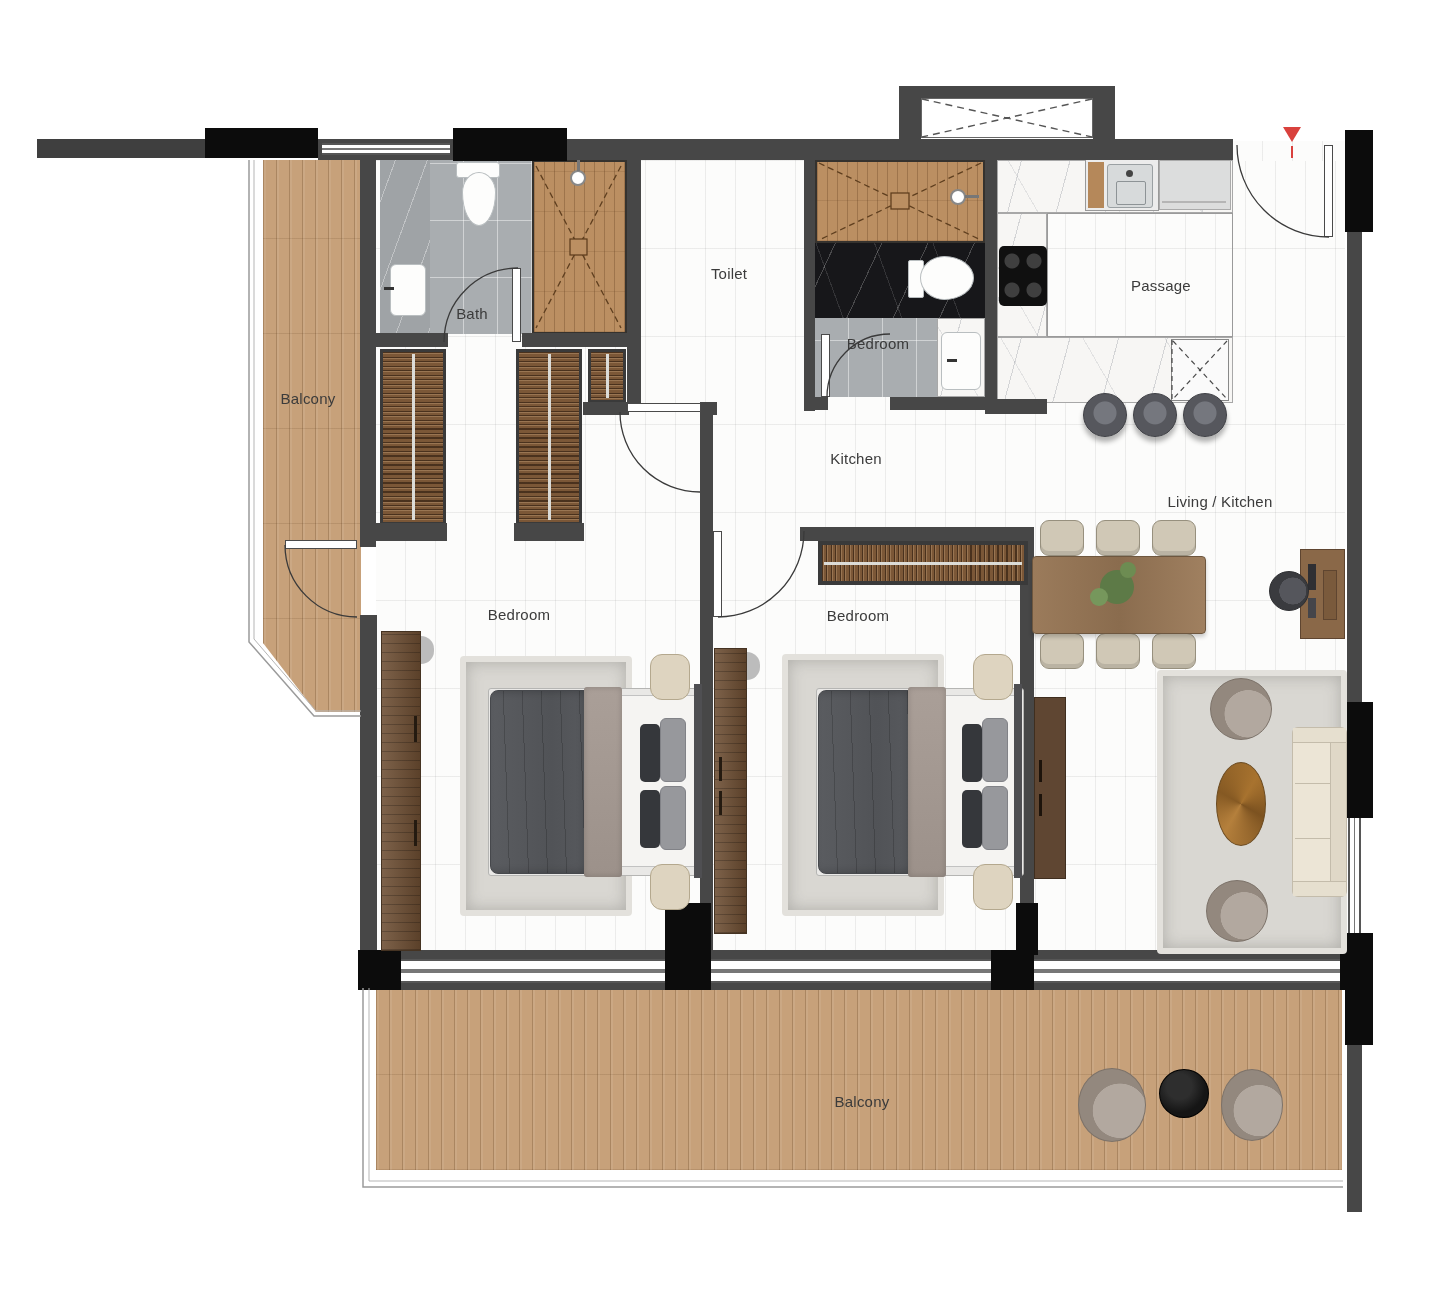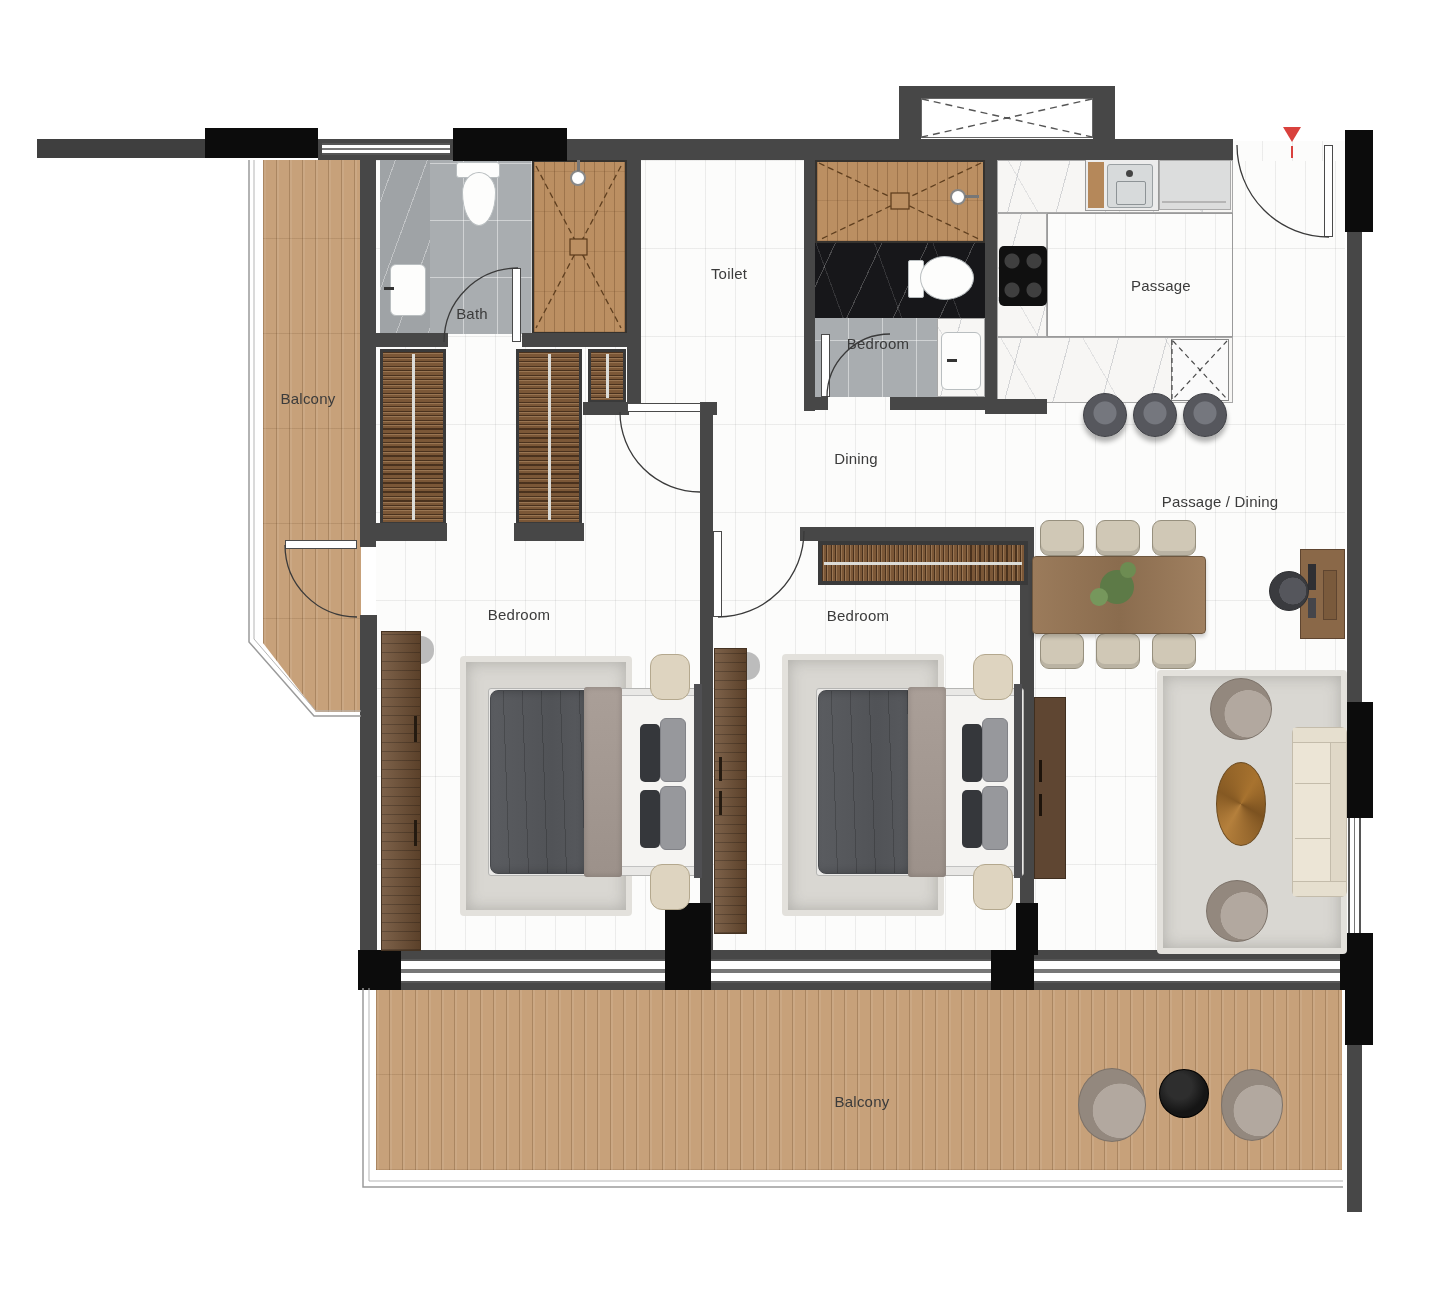--- a/index.html
+++ b/index.html
@@ -307,19 +307,19 @@
     <polyline points="254,160 254,639 316,711 361,711" fill="none" stroke="#b5b5b5" stroke-width="1"></polyline>
     <polyline points="363,988 363,1187 1343,1187" fill="none" stroke="#9b9b9b" stroke-width="1.5"></polyline>
     <polyline points="369,988 369,1181 1343,1181" fill="none" stroke="#b5b5b5" stroke-width="1"></polyline>
   </svg>
 
   <div class="label" style="left:308px;top:398px;">Balcony</div>
   <div class="label" style="left:472px;top:313px;">Bath</div>
   <div class="label" style="left:729px;top:273px;">Toilet</div>
   <div class="label" style="left:878px;top:343px;">Bedroom</div>
   <div class="label" style="left:1161px;top:285px;">Passage</div>
-  <div class="label" style="left:856px;top:458px;">Dining</div>
+  <div class="label" style="left:856px;top:458px;">Kitchen</div>
   <div class="label" style="left:519px;top:614px;">Bedroom</div>
   <div class="label" style="left:858px;top:615px;">Bedroom</div>
-  <div class="label" style="left:1220px;top:501px;">Passage / Dining</div>
+  <div class="label" style="left:1220px;top:501px;">Living / Kitchen</div>
   <div class="label" style="left:862px;top:1101px;">Balcony</div>
 
 </div>
 
 </body></html>

